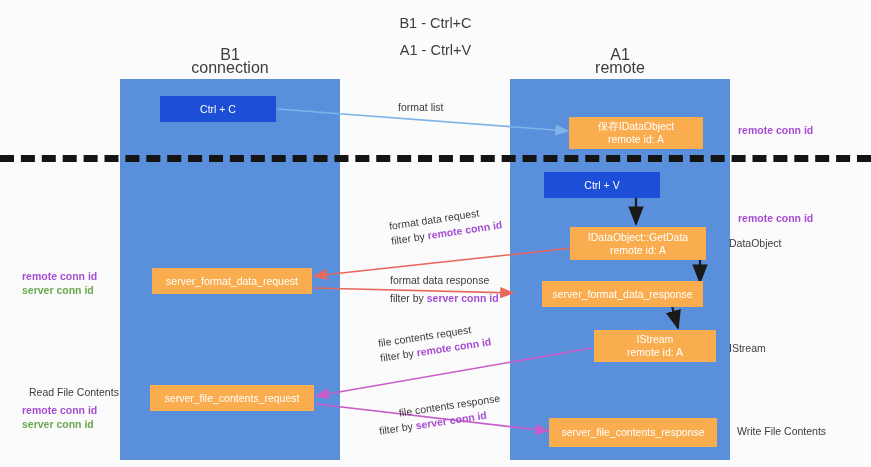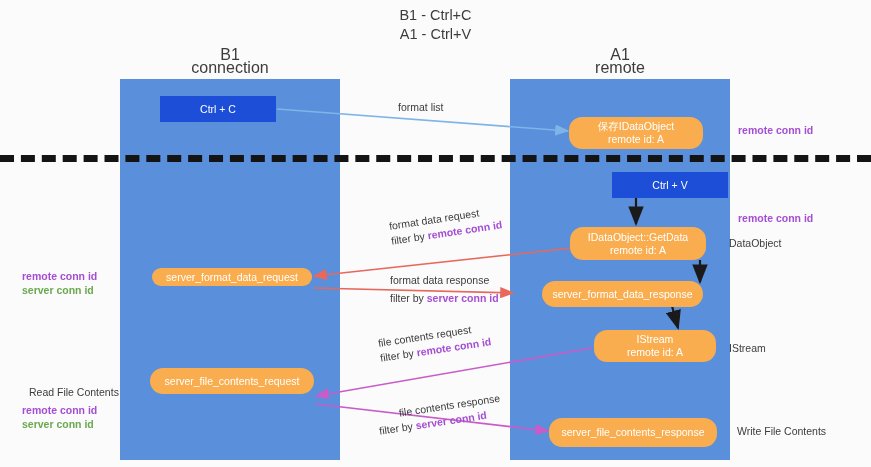--- a/index.html
+++ b/index.html
@@ -12,40 +12,40 @@
     color:#3c3c3c;
   }
   #stage{position:absolute;left:0;top:0;width:871px;height:467px;}
   .abs{position:absolute;}
 
   
   #title{
     left:0;top:6px;width:871px;text-align:center;
     font-size:14.5px;line-height:19px;color:#3c3c3c;
   }
-  #title div{white-space:pre;}
+  #title div{white-space:pre;margin-top:8px;}
 
   
   .lane-head{
     text-align:center;font-size:16px;line-height:13px;color:#3c3c3c;
   }
   .lane-head .l2{color:#3c3c3c;}
 
   
   .lane{background:#5a8fdb;}
 
   
   .node{
     box-sizing:border-box;
     display:flex;flex-direction:column;align-items:center;justify-content:center;
     color:#ffffff;font-size:10.5px;line-height:13px;text-align:center;
     border:1px solid rgba(255,255,255,.0);
   }
   .node.green{background:#1d4ed8;}
-  .node.orange{background:#f9ad4f;border-radius:13px;}
+  .node.orange{background:#f9ad4f;}
   .node .ln{white-space:nowrap;}
 
   
   #divider{
     left:0;top:155px;width:871px;height:0;
     border-top:7px dashed #141414;
   }
 
   
   .side{font-size:10.5px;line-height:14px;white-space:nowrap;}
@@ -122,43 +122,43 @@
 
   <div class="abs node green" style="left:160px;top:96px;width:116px;height:26px;">
     <span class="ln">Ctrl + C</span>
   </div>
 
   <div class="abs node orange" style="left:569px;top:117px;width:134px;height:32px;">
     <span class="ln">保存IDataObject</span>
     <span class="ln">remote id: A</span>
   </div>
 
-  <div class="abs node green" style="left:612px;top:172px;width:116px;height:26px;">
+  <div class="abs node green" style="left:544px;top:172px;width:116px;height:26px;">
     <span class="ln">Ctrl + V</span>
   </div>
 
   <div class="abs node orange" style="left:570px;top:227px;width:136px;height:33px;">
     <span class="ln">IDataObject::GetData</span>
     <span class="ln">remote id: A</span>
   </div>
 
-  <div class="abs node orange" style="left:152px;top:268px;width:160px;height:18px;">
+  <div class="abs node orange" style="left:152px;top:268px;width:160px;height:26px;">
     <span class="ln">server_format_data_request</span>
   </div>
 
   <div class="abs node orange" style="left:514px;top:281px;width:161px;height:26px;margin-left:28px;">
     <span class="ln">server_format_data_response</span>
   </div>
 
   <div class="abs node orange" style="left:594px;top:330px;width:122px;height:32px;">
     <span class="ln">IStream</span>
     <span class="ln">remote id: A</span>
   </div>
 
-  <div class="abs node orange" style="left:150px;top:368px;width:164px;height:26px;">
+  <div class="abs node orange" style="left:150px;top:385px;width:164px;height:26px;">
     <span class="ln">server_file_contents_request</span>
   </div>
 
   <div class="abs node orange" style="left:549px;top:418px;width:168px;height:29px;">
     <span class="ln">server_file_contents_response</span>
   </div>
 
   <div class="abs edge-lab" style="left:398px;top:100px;">
     <div>format list</div>
   </div>

